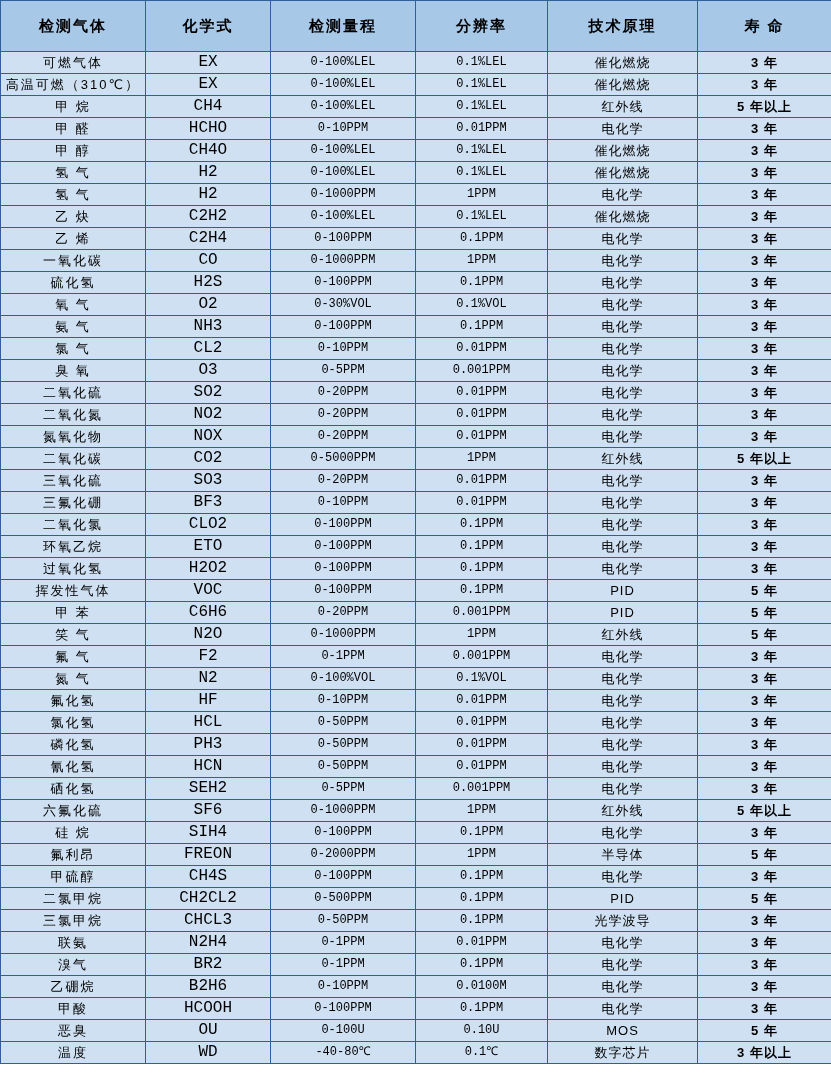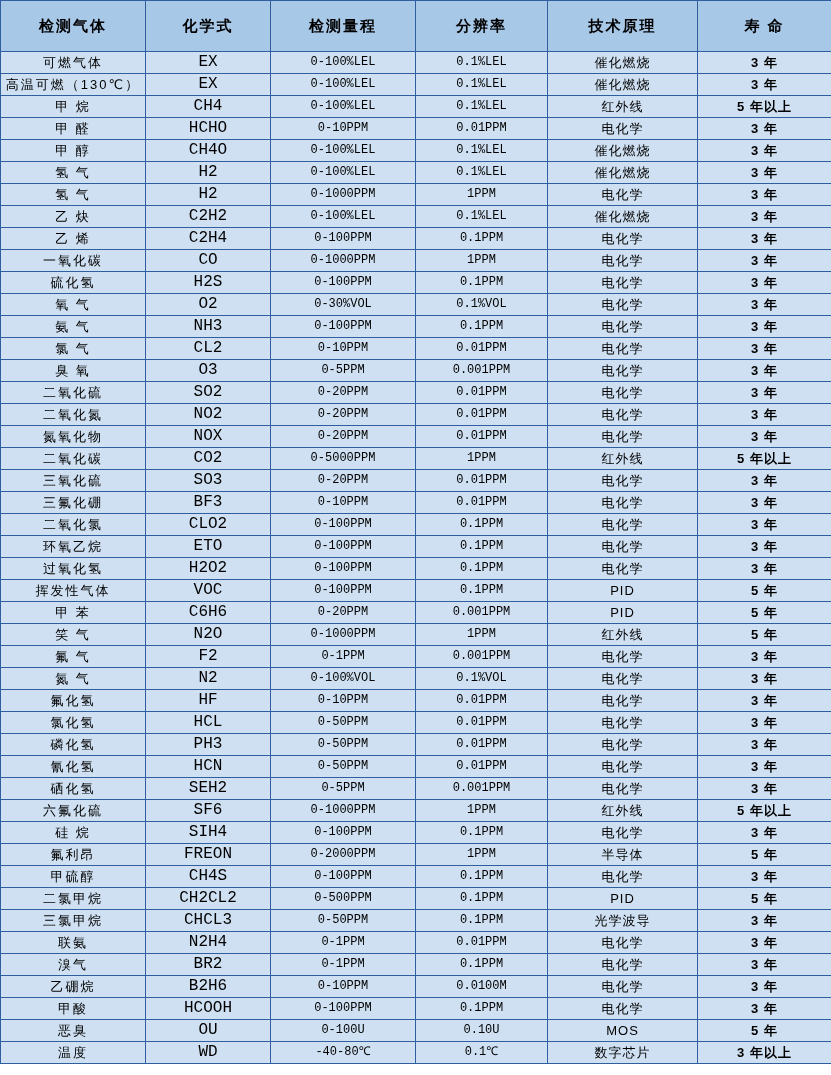--- a/index.html
+++ b/index.html
@@ -94,21 +94,21 @@
   <tbody id="table-body">
       <tr>
         <td class="name">可燃气体</td>
         <td class="formula">EX</td>
         <td class="range">0-100%LEL</td>
         <td class="res">0.1%LEL</td>
         <td class="principle">催化燃烧</td>
         <td class="life">3 年</td>
       </tr>
       <tr>
-        <td class="name">高温可燃（130℃）</td>
+        <td class="name">高温可燃（310℃）</td>
         <td class="formula">EX</td>
         <td class="range">0-100%LEL</td>
         <td class="res">0.1%LEL</td>
         <td class="principle">催化燃烧</td>
         <td class="life">3 年</td>
       </tr>
       <tr>
         <td class="name">甲 烷</td>
         <td class="formula">CH4</td>
         <td class="range">0-100%LEL</td>

